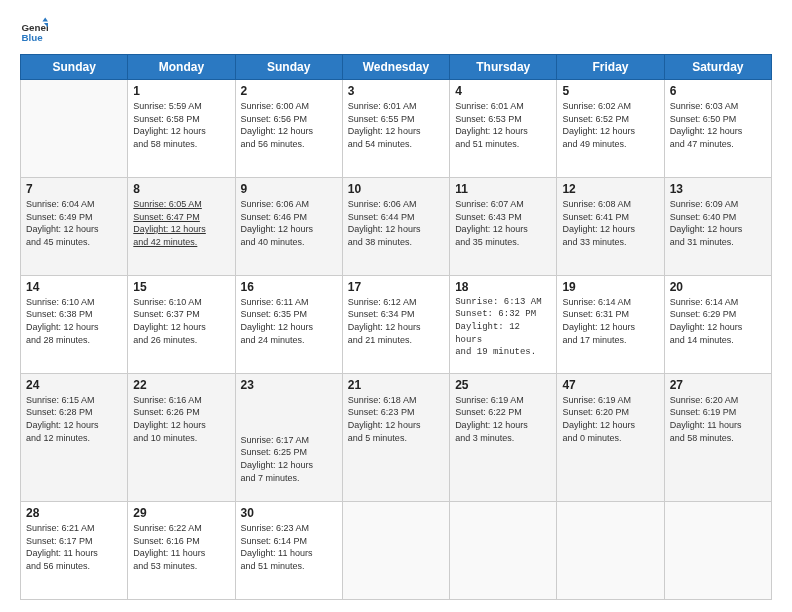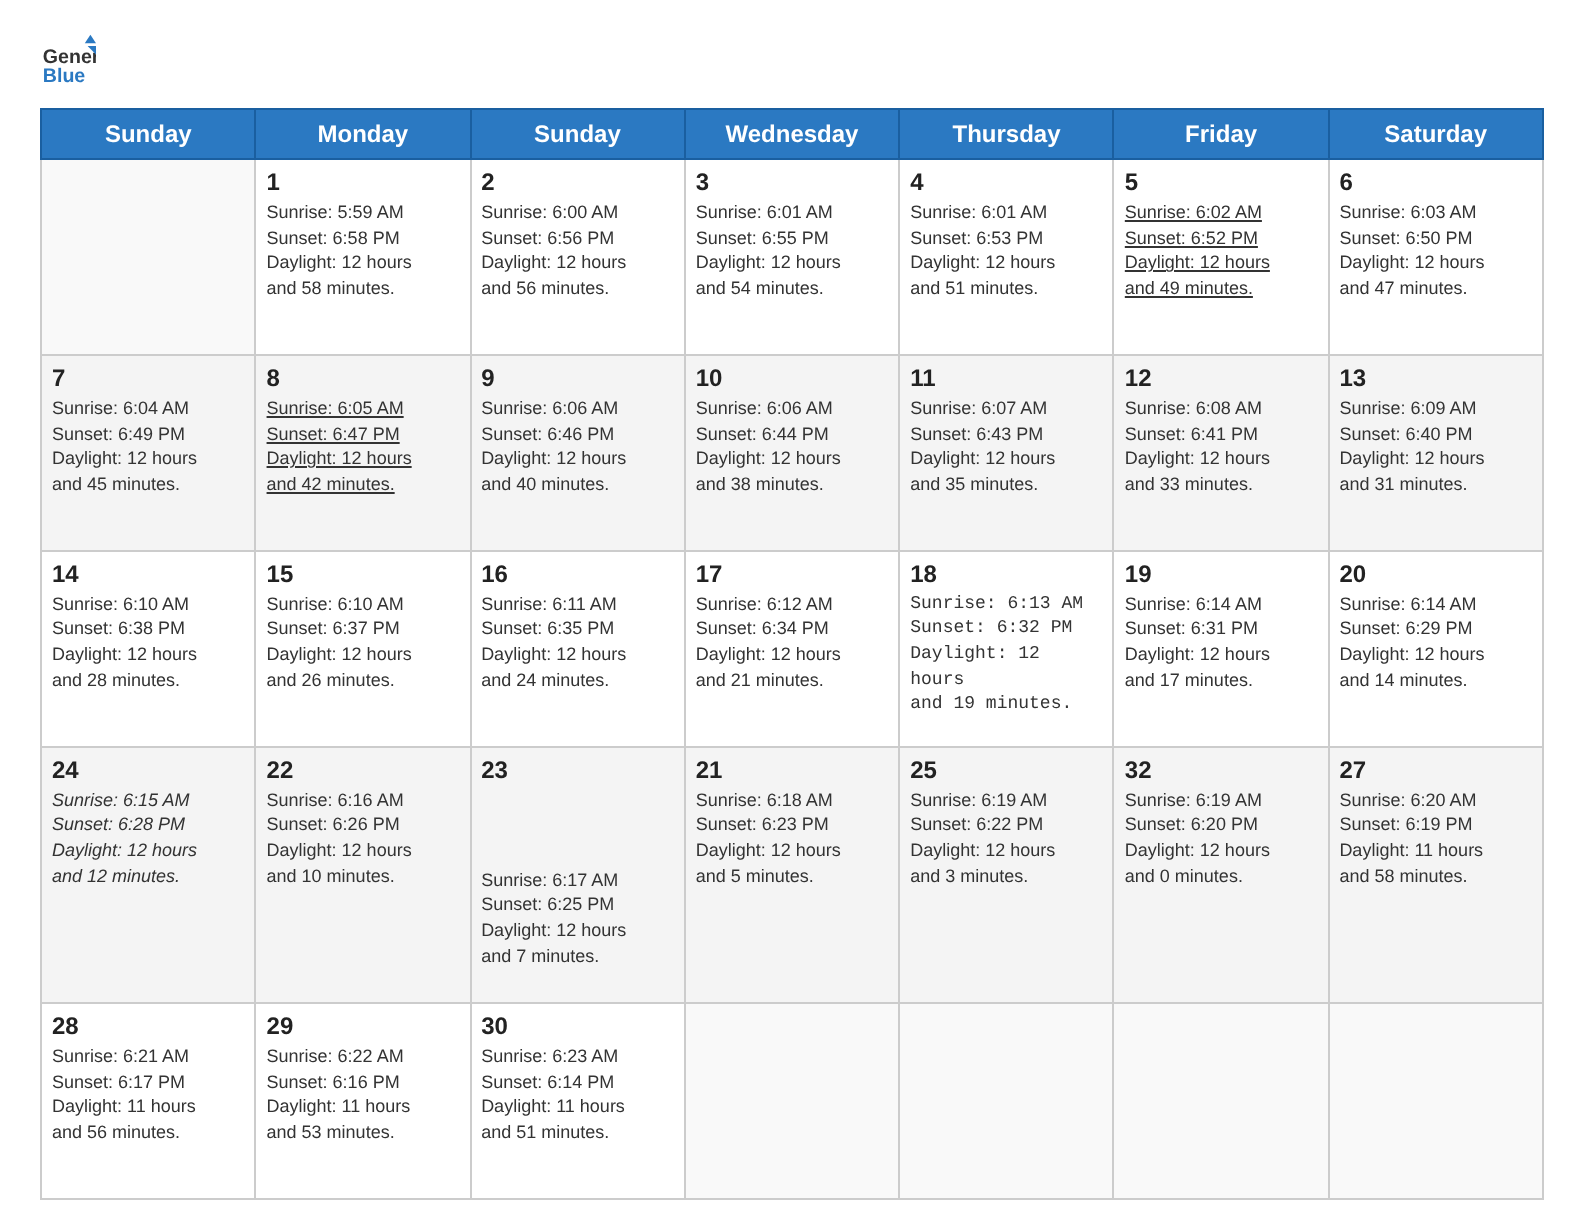--- a/index.html
+++ b/index.html
@@ -146,21 +146,21 @@
           </td>
           <td>
             <div class="day-number">4</div>
             <div class="day-info" style="white-space: pre-line;">Sunrise: 6:01 AM
 Sunset: 6:53 PM
 Daylight: 12 hours
 and 51 minutes.</div>
           </td>
           <td>
             <div class="day-number">5</div>
-            <div class="day-info" style="white-space: pre-line; text-decoration: underline;">Sunrise: 6:02 AM
+            <div class="day-info" style="white-space: pre-line;">Sunrise: 6:02 AM
 Sunset: 6:52 PM
 Daylight: 12 hours
 and 49 minutes.</div>
           </td>
           <td>
             <div class="day-number">6</div>
             <div class="day-info" style="white-space: pre-line;">Sunrise: 6:03 AM
 Sunset: 6:50 PM
 Daylight: 12 hours
 and 47 minutes.</div>
@@ -264,21 +264,21 @@
             <div class="day-number">20</div>
             <div class="day-info" style="white-space: pre-line;">Sunrise: 6:14 AM
 Sunset: 6:29 PM
 Daylight: 12 hours
 and 14 minutes.</div>
           </td>
         </tr>
         <tr class="row-shaded">
           <td>
             <div class="day-number">24</div>
-            <div class="day-info" style="white-space: pre-line; font-style: italic;">Sunrise: 6:15 AM
+            <div class="day-info" style="white-space: pre-line;">Sunrise: 6:15 AM
 Sunset: 6:28 PM
 Daylight: 12 hours
 and 12 minutes.</div>
           </td>
           <td>
             <div class="day-number">22</div>
             <div class="day-info" style="white-space: pre-line;">Sunrise: 6:16 AM
 Sunset: 6:26 PM
 Daylight: 12 hours
 and 10 minutes.</div>
@@ -298,21 +298,21 @@
 and 5 minutes.</div>
           </td>
           <td>
             <div class="day-number">25</div>
             <div class="day-info" style="white-space: pre-line;">Sunrise: 6:19 AM
 Sunset: 6:22 PM
 Daylight: 12 hours
 and 3 minutes.</div>
           </td>
           <td>
-            <div class="day-number">32</div>
+            <div class="day-number">47</div>
             <div class="day-info" style="white-space: pre-line;">Sunrise: 6:19 AM
 Sunset: 6:20 PM
 Daylight: 12 hours
 and 0 minutes.</div>
           </td>
           <td>
             <div class="day-number">27</div>
             <div class="day-info" style="white-space: pre-line;">Sunrise: 6:20 AM
 Sunset: 6:19 PM
 Daylight: 11 hours

